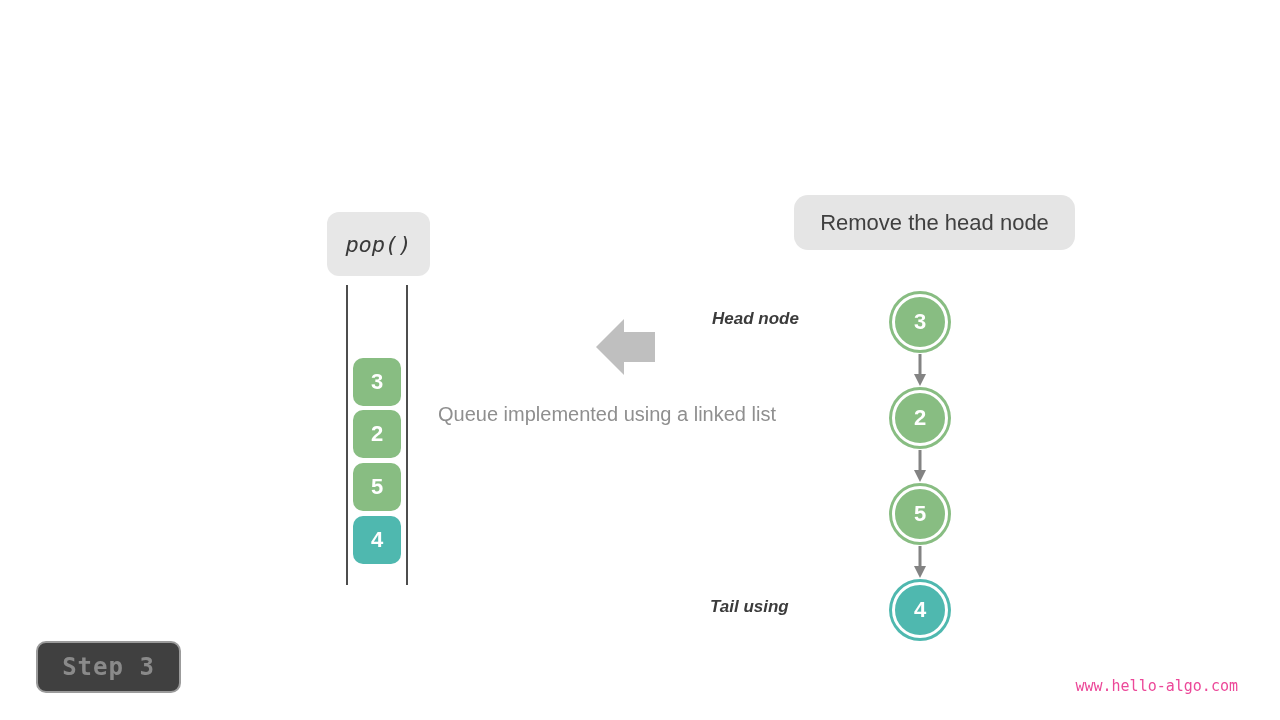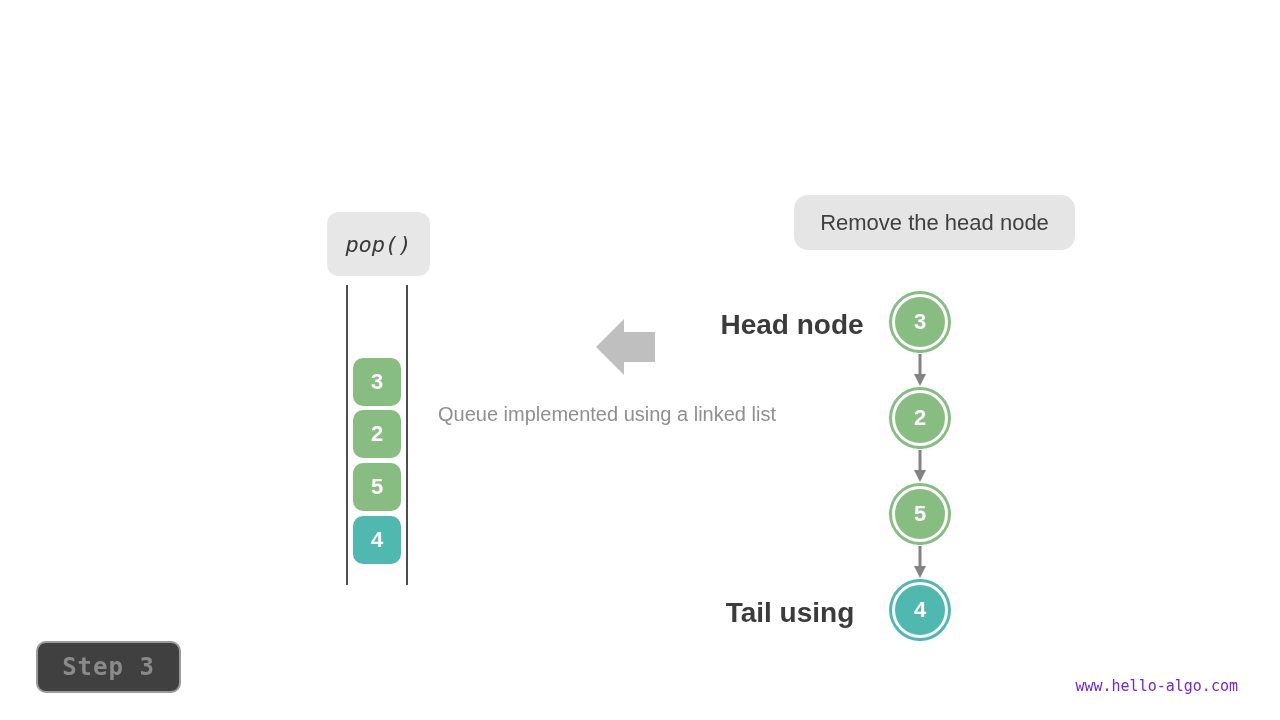--- a/index.html
+++ b/index.html
@@ -47,22 +47,22 @@
   .big-arrow { left: 596px; top: 317px; width: 59px; height: 60px; }
 
   
   .caption {
     left: 438px; top: 403px; width: 410px;
     font-size: 20px; color: #8f8f8f; white-space: nowrap;
   }
 
   
   .node-label {
-    font-size: 28px; font-weight: bold; color: #3b3b3b;
-    text-align: center; width: 160px; white-space: nowrap;
+    font-size: 17px; font-weight: bold; color: #3b3b3b;
+    text-align: left; width: 160px; white-space: nowrap; font-style: italic;
   }
   .head-label { left: 712px; top: 309px; }
   .tail-label { left: 710px; top: 597px; }
 
   
   .ll-node {
     position: absolute; left: 892px; width: 56px; height: 56px;
     border-radius: 50%;
     border: 3px solid #ffffff;
     display: flex; align-items: center; justify-content: center;
@@ -88,21 +88,21 @@
     display: flex; align-items: center; justify-content: center;
     font-family: "DejaVu Sans Mono", monospace;
     font-size: 24px; font-weight: bold; color: #8a8a8a;
     letter-spacing: 1px;
   }
 
   
   .watermark {
     right: 42px; top: 677px;
     font-family: "DejaVu Sans Mono", monospace;
-    font-size: 15px; color: #6d28d9;
+    font-size: 15px; color: #ec4899;
   }
 </style>
 </head>
 <body>
 
 <div class="abs pop-box">pop()</div>
 
 <div class="abs remove-box">Remove the head node</div>
 
 <div class="abs queue-walls">

